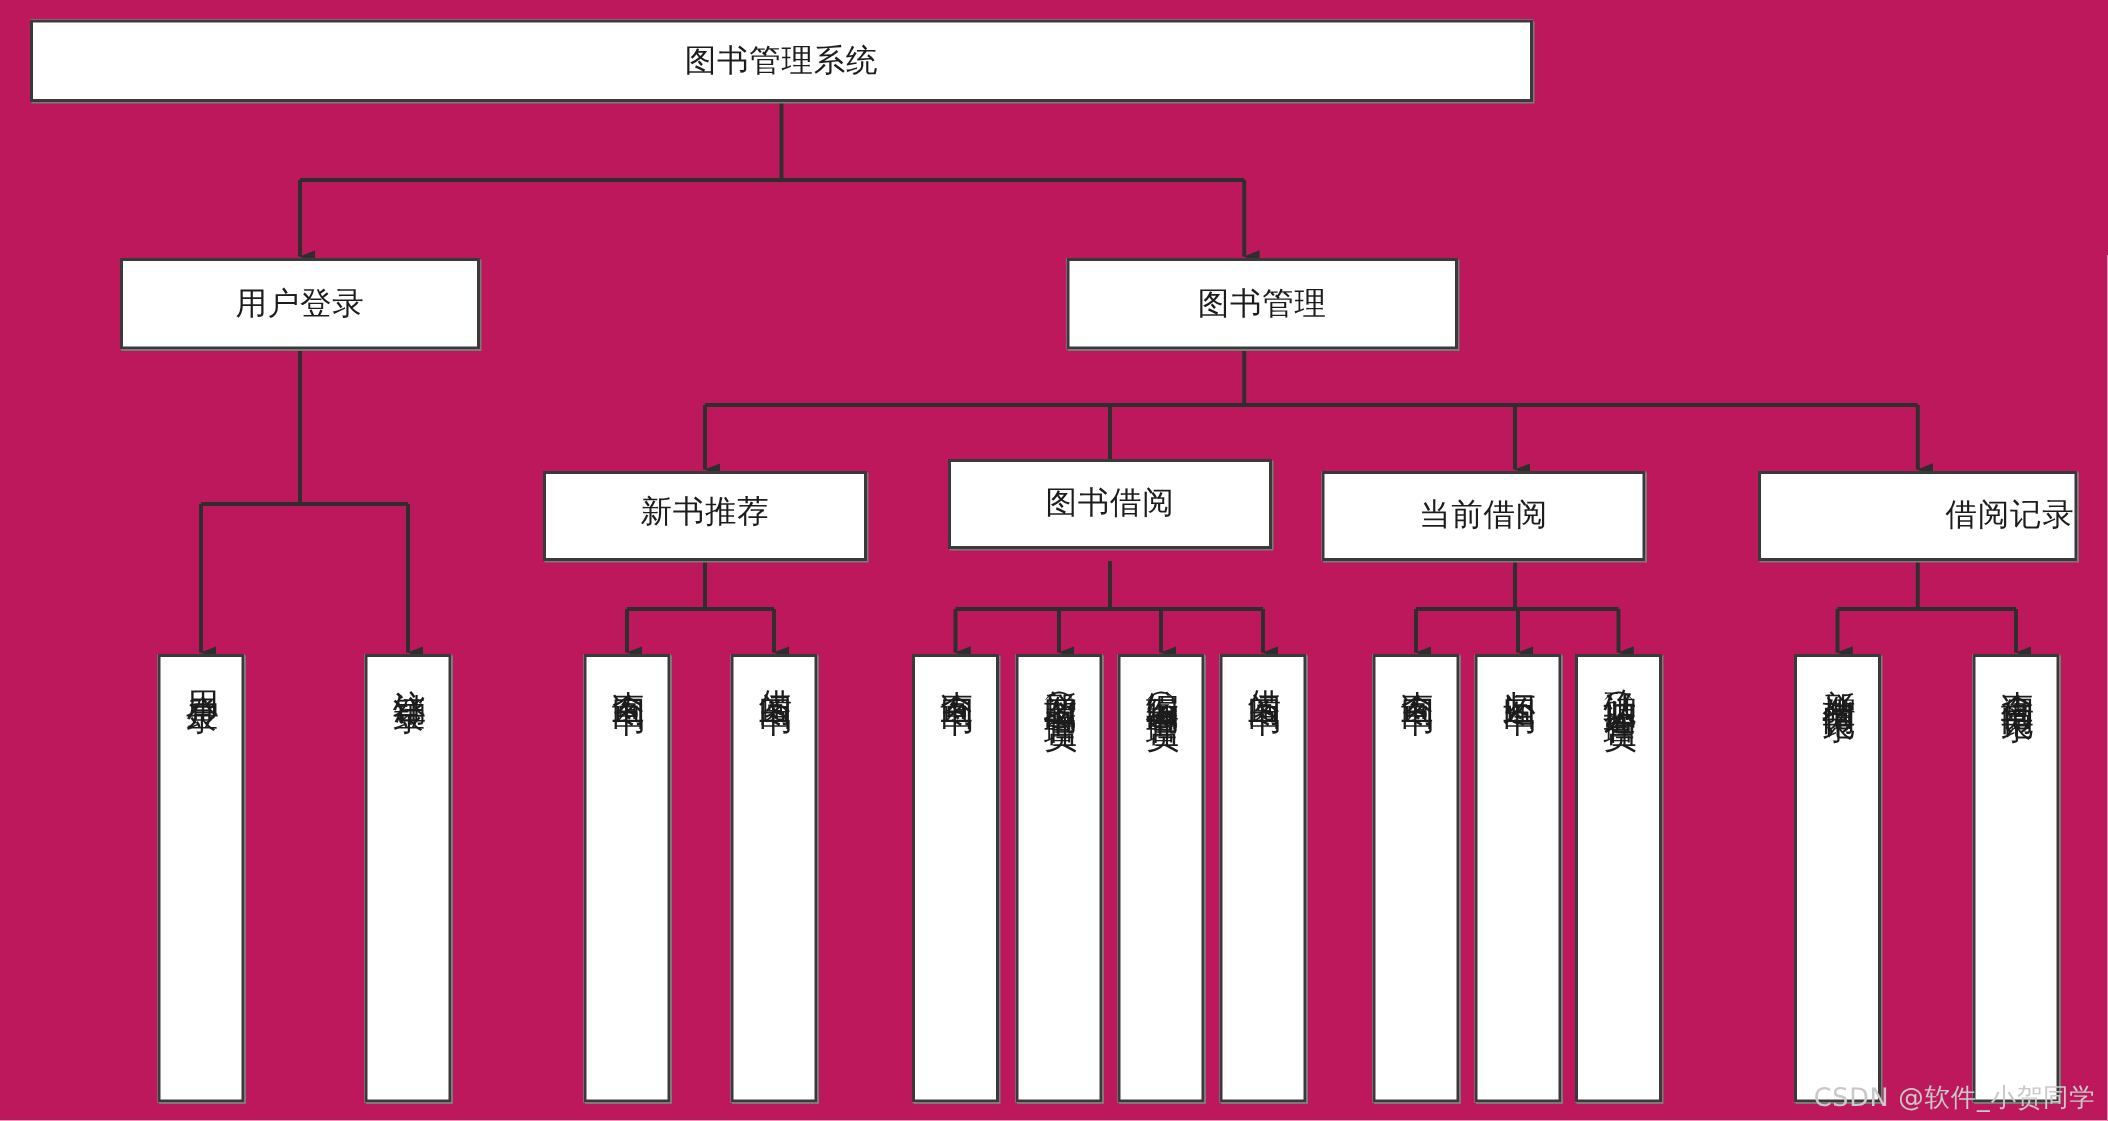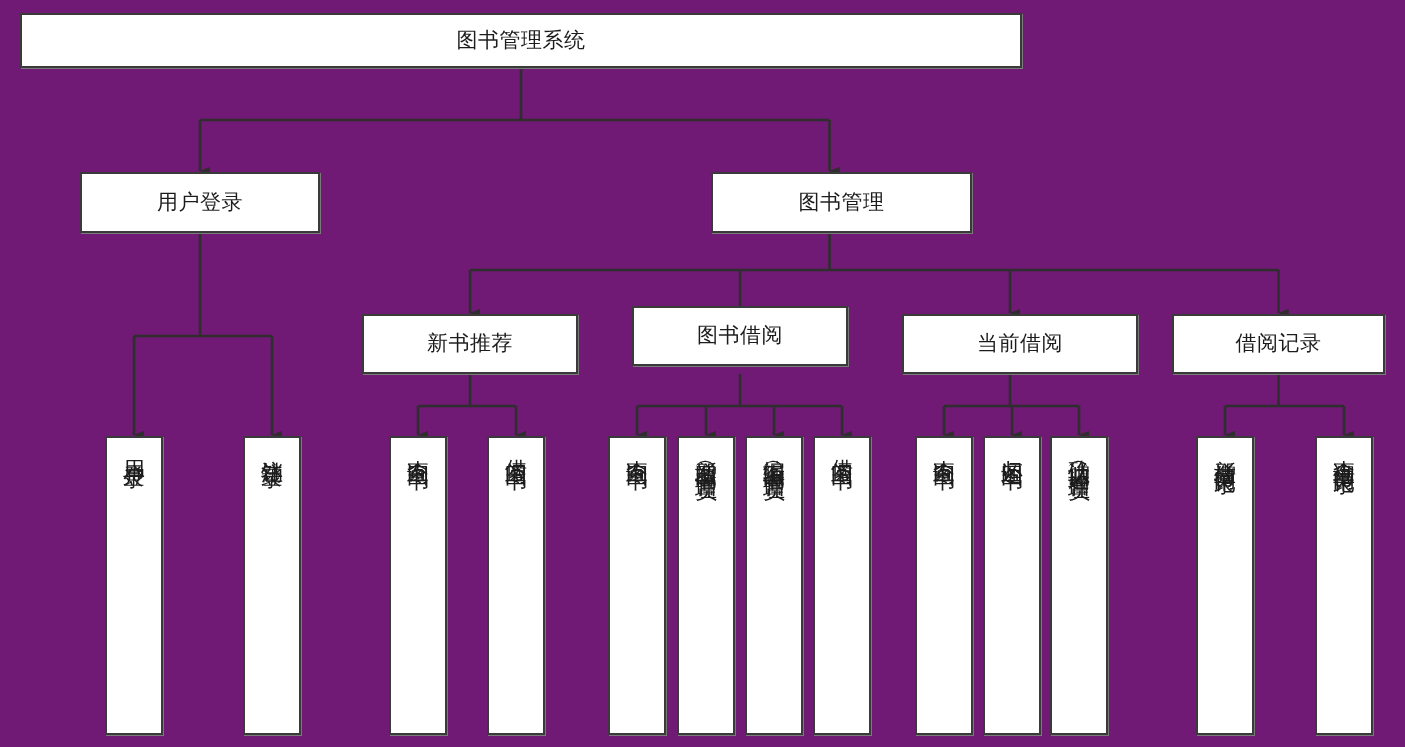--- a/index.html
+++ b/index.html
@@ -9,21 +9,21 @@
     background: #ffffff;
   }
   body {
     font-family: "DejaVu Sans", "Liberation Sans", sans-serif;
     color: #1a1a1a;
   }
   #canvas {
     position: relative;
     width: 1405px;
     height: 747px;
-    background: #701a75;
+    background: #be185d;
     overflow: hidden;
   }
   #edges {
     position: absolute;
     left: 0;
     top: 0;
     width: 1405px;
     height: 747px;
     pointer-events: none;
   }
@@ -120,30 +120,30 @@
   <div id="nodes">
       <div class="node" id="node-root" style="left: 20px; top: 13px; width: 1002px; height: 55px;">
         <span class="node-label">图书管理系统</span>
       </div>
       <div class="node" id="node-login" style="left: 80px; top: 172px; width: 240px; height: 61px;">
         <span class="node-label">用户登录</span>
       </div>
       <div class="node" id="node-bookmgr" style="left: 711px; top: 172px; width: 261px; height: 61px;">
         <span class="node-label">图书管理</span>
       </div>
-      <div class="node" id="node-newbook" style="left: 362px; top: 314px; width: 216px; height: 60px;">
+      <div class="node" id="node-newbook" style="left: 362px; top: 314px; width: 216px; height: 60px; font-family: Liberation Mono, monospace;">
         <span class="node-label">新书推荐</span>
       </div>
       <div class="node" id="node-borrow" style="left: 632px; top: 306px; width: 216px; height: 60px;">
         <span class="node-label">图书借阅</span>
       </div>
-      <div class="node" id="node-current" style="left: 902px; top: 314px; width: 236px; height: 60px;">
+      <div class="node" id="node-current" style="left: 881px; top: 314px; width: 216px; height: 60px;">
         <span class="node-label">当前借阅</span>
       </div>
-      <div class="node" id="node-records" style="left: 1172px; top: 314px; width: 213px; height: 60px;">
+      <div class="node" id="node-records" style="left: 1172px; top: 314px; width: 213px; height: 60px; justify-content: flex-end;">
         <span class="node-label">借阅记录</span>
       </div>
       <div class="node vertical" id="node-l_login" style="left: 105px; top: 436px; width: 58px; height: 299px;">
         <span class="node-label">用户登录</span>
       </div>
       <div class="node vertical" id="node-l_logout" style="left: 243px; top: 436px; width: 58px; height: 299px;">
         <span class="node-label">注销登录</span>
       </div>
       <div class="node vertical" id="node-n_query" style="left: 389px; top: 436px; width: 58px; height: 299px;">
         <span class="node-label">查询图书</span>
@@ -173,13 +173,14 @@
         <span class="node-label">确认归还（管理员）</span>
       </div>
       <div class="node vertical" id="node-r_add" style="left: 1196px; top: 436px; width: 58px; height: 299px;">
         <span class="node-label">新增借阅记录</span>
       </div>
       <div class="node vertical" id="node-r_query" style="left: 1315px; top: 436px; width: 58px; height: 299px;">
         <span class="node-label">查询借阅记录</span>
       </div>
     </div>
 
+  <div id="watermark">CSDN @软件_小贺同学</div>
 </div>
 
 </body></html>

